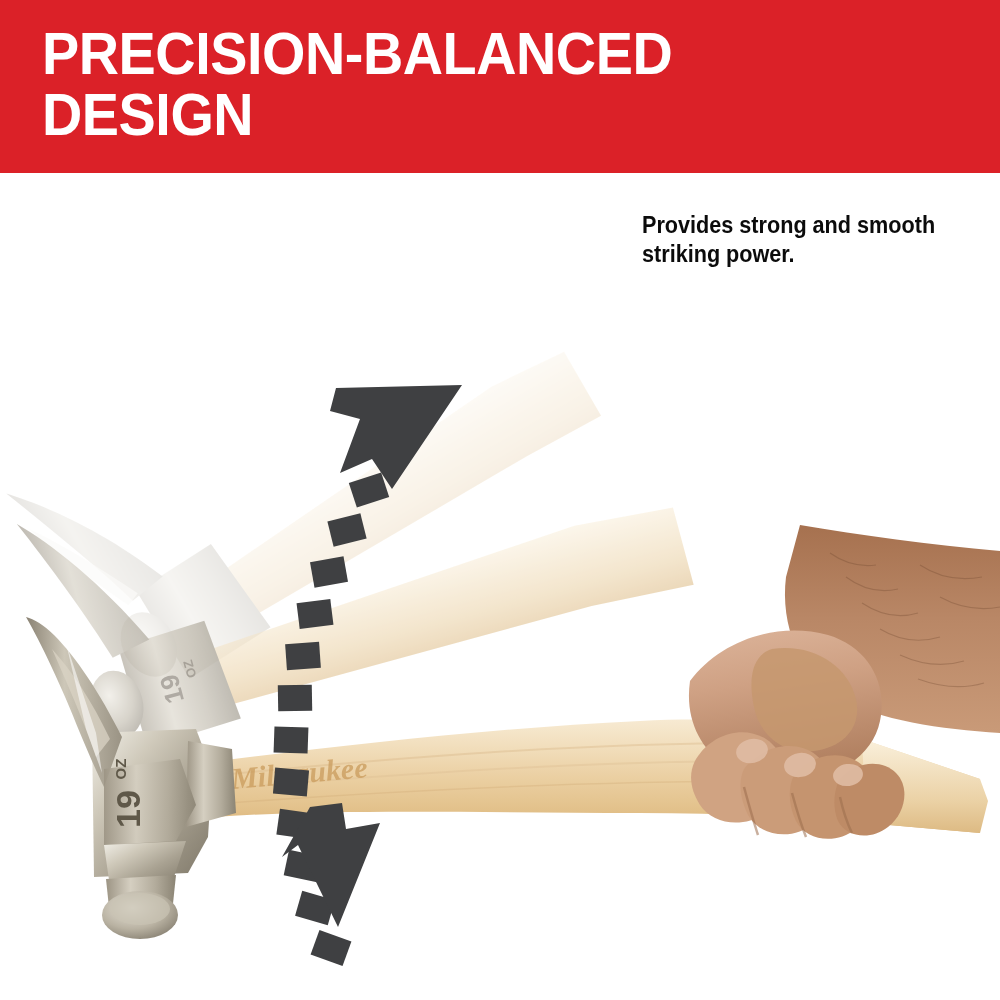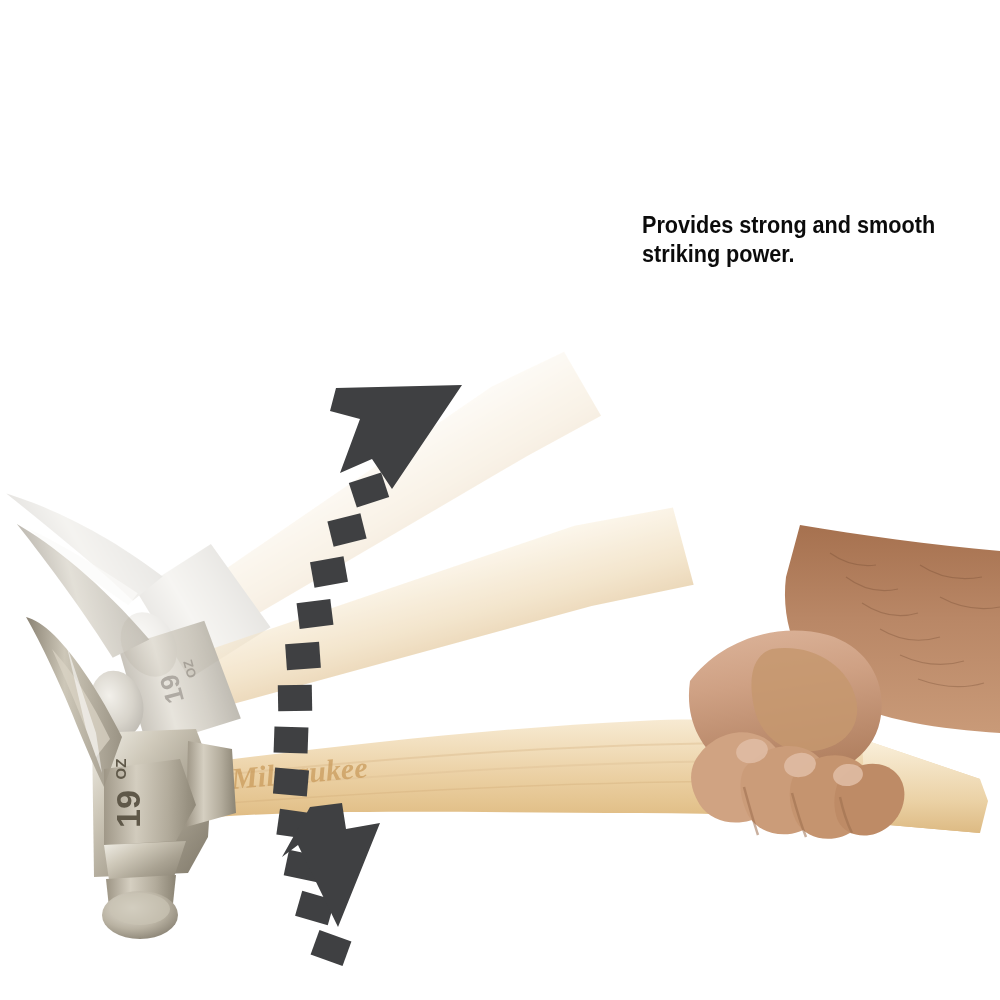--- a/index.html
+++ b/index.html
@@ -73,20 +73,24 @@
     width: 1000px;
     height: 827px;
     display: block;
   }
 </style>
 </head>
 <body>
 
 <div id="stage">
 
+  <div id="header-banner">
+    <div id="headline">PRECISION-BALANCED
+DESIGN</div>
+  </div>
 
   <div id="caption">Provides strong and smooth striking power.</div>
 
   <div id="artwork">
     <svg id="art-svg" viewBox="0 0 1000 827" xmlns="http://www.w3.org/2000/svg">
       <defs>
 
         <linearGradient id="woodGrad" x1="0" y1="0" x2="0" y2="1">
           <stop offset="0%" stop-color="#F7EAD2"></stop>
           <stop offset="22%" stop-color="#F2DFBE"></stop>

